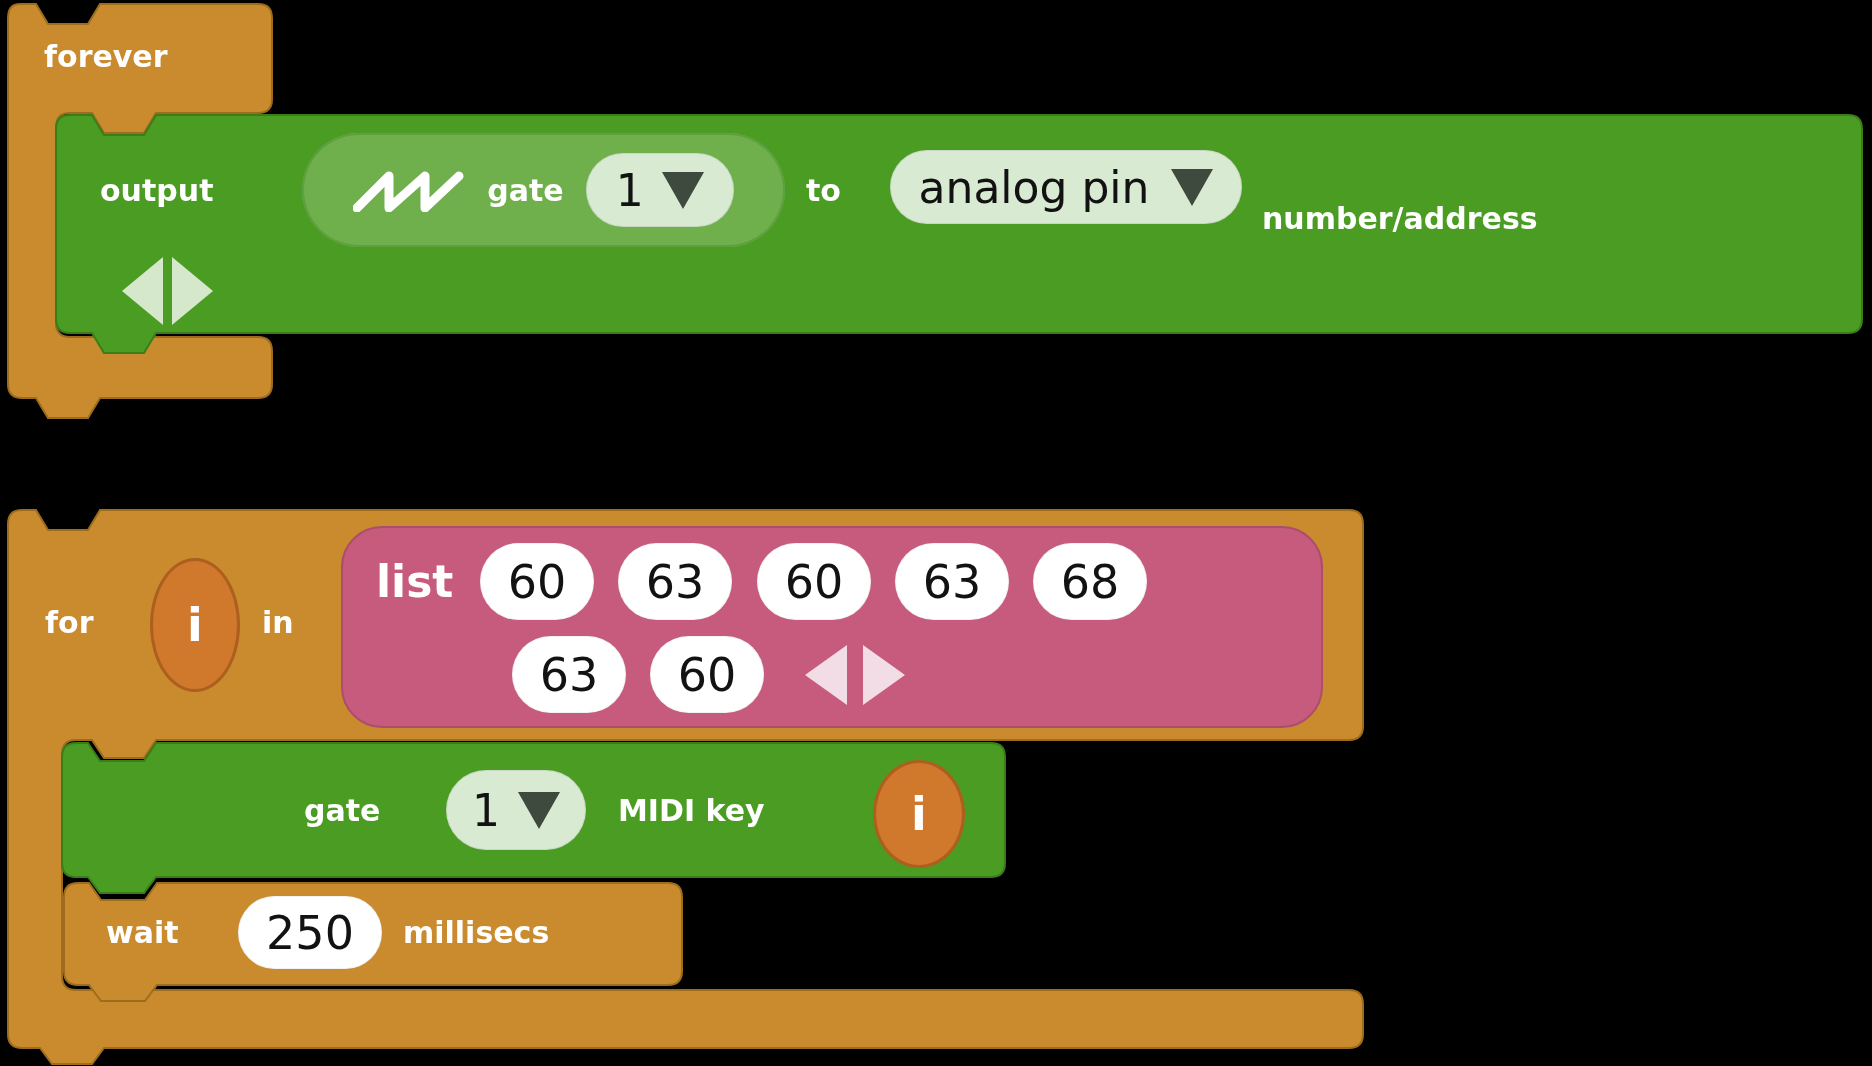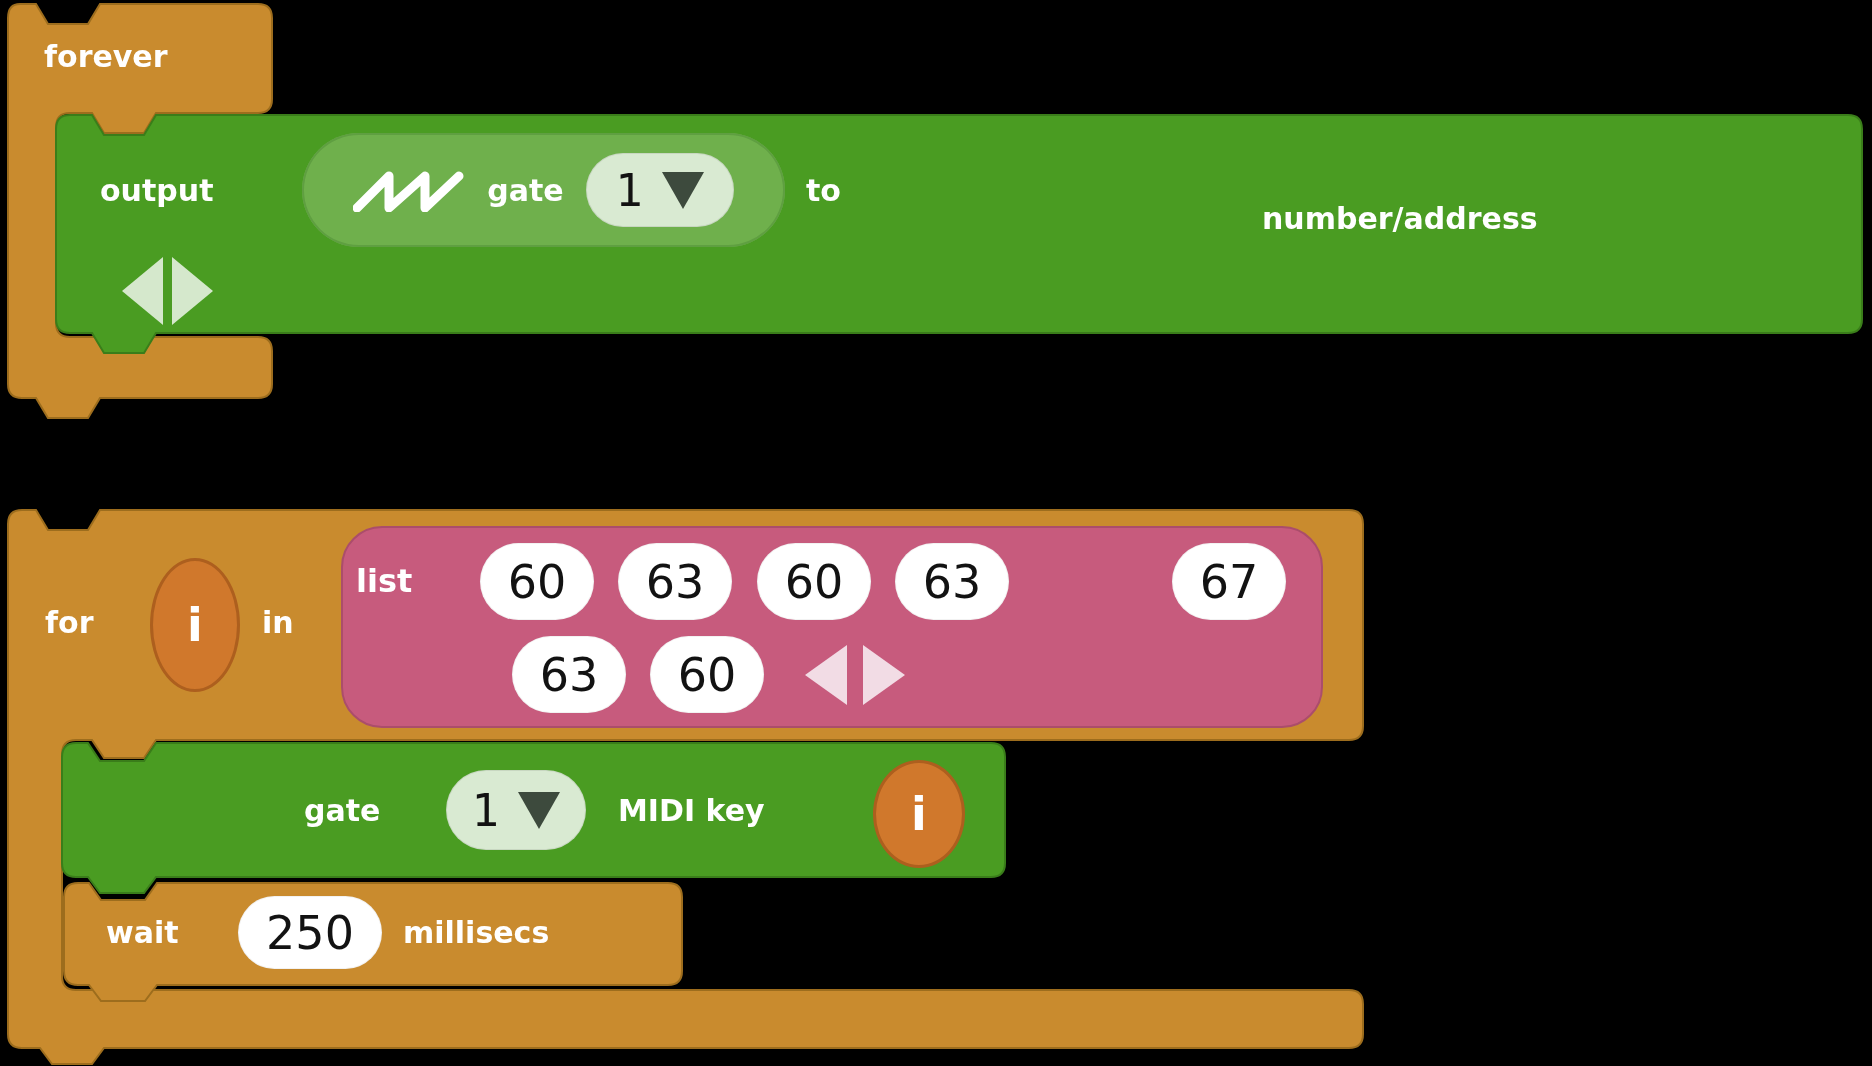--- a/index.html
+++ b/index.html
@@ -81,40 +81,44 @@
     </svg>
     <span class="lbl" style="position:static;height:auto;">gate</span>
     <span class="pill pill-pale" style="position:static;width:148px;height:74px;">
       <span>1</span>
       <span class="tri-down"></span>
     </span>
   </div>
 
   <div class="lbl" style="left:806px;top:164px;height:52px;">to</div>
 
+  <div class="pill pill-pale" style="left:890px;top:150px;width:352px;height:74px;gap:22px;">
+    <span>analog pin</span>
+    <span class="tri-down"></span>
+  </div>
 
   <div class="lbl" style="left:1262px;top:164px;height:52px;margin-top:28px;">number/address</div>
 
 
   <div class="arrow arrow-left-green" style="left:122px;top:257px;"></div>
   <div class="arrow arrow-right-green" style="left:172px;top:257px;"></div>
 
   <div class="lbl" style="left:45px;top:596px;height:52px;">for</div>
 
   <div class="ellipse-var" style="left:150px;top:558px;width:90px;height:134px;">i</div>
 
   <div class="lbl" style="left:262px;top:596px;height:52px;">in</div>
 
-  <div class="lbl" style="left:356px;top:556px;height:50px;font-size:32px;">list</div>
+  <div class="lbl" style="left:376px;top:556px;height:50px;font-size:44px;">list</div>
 
   <div class="pill pill-white" style="left:480px;top:543px;width:114px;height:77px;">60</div>
   <div class="pill pill-white" style="left:618px;top:543px;width:114px;height:77px;">63</div>
   <div class="pill pill-white" style="left:757px;top:543px;width:114px;height:77px;">60</div>
   <div class="pill pill-white" style="left:895px;top:543px;width:114px;height:77px;">63</div>
-  <div class="pill pill-white" style="left:1172px;top:543px;width:114px;height:77px;">67</div>
+  <div class="pill pill-white" style="left:1033px;top:543px;width:114px;height:77px;">68</div>
 
   <div class="pill pill-white" style="left:512px;top:636px;width:114px;height:77px;">63</div>
   <div class="pill pill-white" style="left:650px;top:636px;width:114px;height:77px;">60</div>
 
   <div class="arrow arrow-left-pink" style="left:805px;top:645px;"></div>
   <div class="arrow arrow-right-pink" style="left:863px;top:645px;"></div>
 
   <div class="lbl" style="left:304px;top:784px;height:52px;">gate</div>
 
   <div class="pill pill-pale" style="left:446px;top:770px;width:140px;height:80px;">

